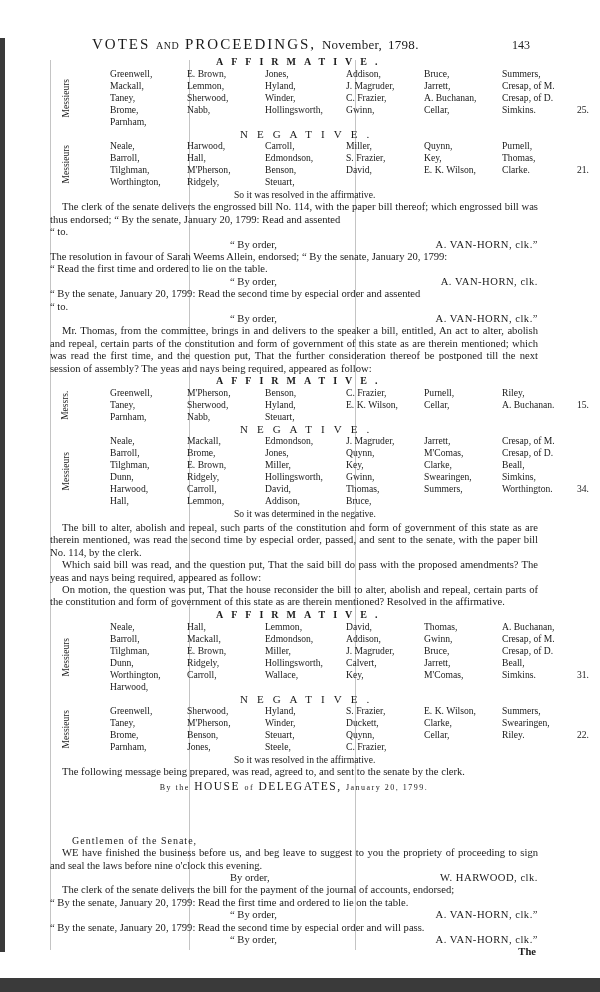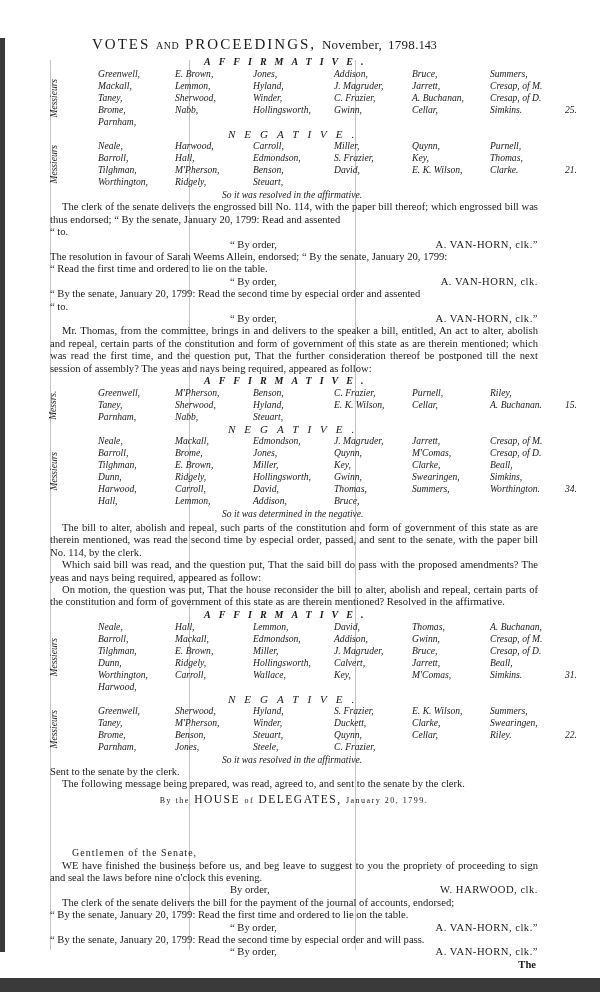--- a/index.html
+++ b/index.html
@@ -19,30 +19,30 @@
     background: #3a3a3a;
   }
   .fold-line {
     position: absolute; top: 60px; width: 1px; height: 890px; background: #c4c4c4;
   }
   .content {
     position: absolute; left: 50px; top: 38px; width: 488px;
     font-size: 10.6px; line-height: 12.4px;
   }
   .running-head {
-    display: flex; align-items: baseline;
+    display: flex; justify-content: space-between; align-items: baseline;
     margin-left: 42px; margin-bottom: 4px;
     font-size: 15px; letter-spacing: 1.2px;
   }
   .running-head .title { letter-spacing: 2px; }
   .running-head .title .sc { font-size: 10px; letter-spacing: 0.5px; }
   .running-head .month { font-size: 13px; letter-spacing: 0.3px; }
   .running-head .page-num { font-size: 12px; letter-spacing: 0; margin-right: 8px; }
 
-  .vote-block { position: relative; margin-left: 4px; font-style: italic; }
+  .vote-block { position: relative; margin-left: 16px; }
   .vote-heading {
     text-align: left; letter-spacing: 8px; font-size: 10px; font-weight: bold;
     margin-left: 150px; line-height: 12px;
   }
   .vote-heading.neg { margin-left: 174px; font-weight: normal; font-size: 11px; letter-spacing: 9px; }
   .vote-group { position: relative; padding-left: 10px; }
   .vote-group .messieurs {
     position: absolute; left: -6px; top: 0; bottom: 0; width: 12px;
     display: flex; align-items: center; justify-content: center;
   }
@@ -407,21 +407,20 @@
           <span>Steele,</span>
           <span>C. Frazier,</span>
           <span></span>
           <span></span>
           <span></span>
         </div>
     </div>
     <div class="resolved">So it was resolved in the affirmative.</div>
   </div>
 
-  <p class="noindent">Sent to the senate by the clerk.</p>
   <p class="para">The following message being prepared, was read, agreed to, and sent to the senate by the clerk.</p>
   <div class="centered-head">
     <span class="sc">By the</span>
     <span>HOUSE</span>
     <span class="sc">of</span>
     <span>DELEGATES,</span>
     <span class="sc">January 20, 1799.</span>
   </div>
   <div class="salutation">Gentlemen of the Senate,</div>
   <p class="para">WE have finished the business before us, and beg leave to suggest to you the propriety of proceeding to sign and seal the laws before nine o'clock this evening.</p>

